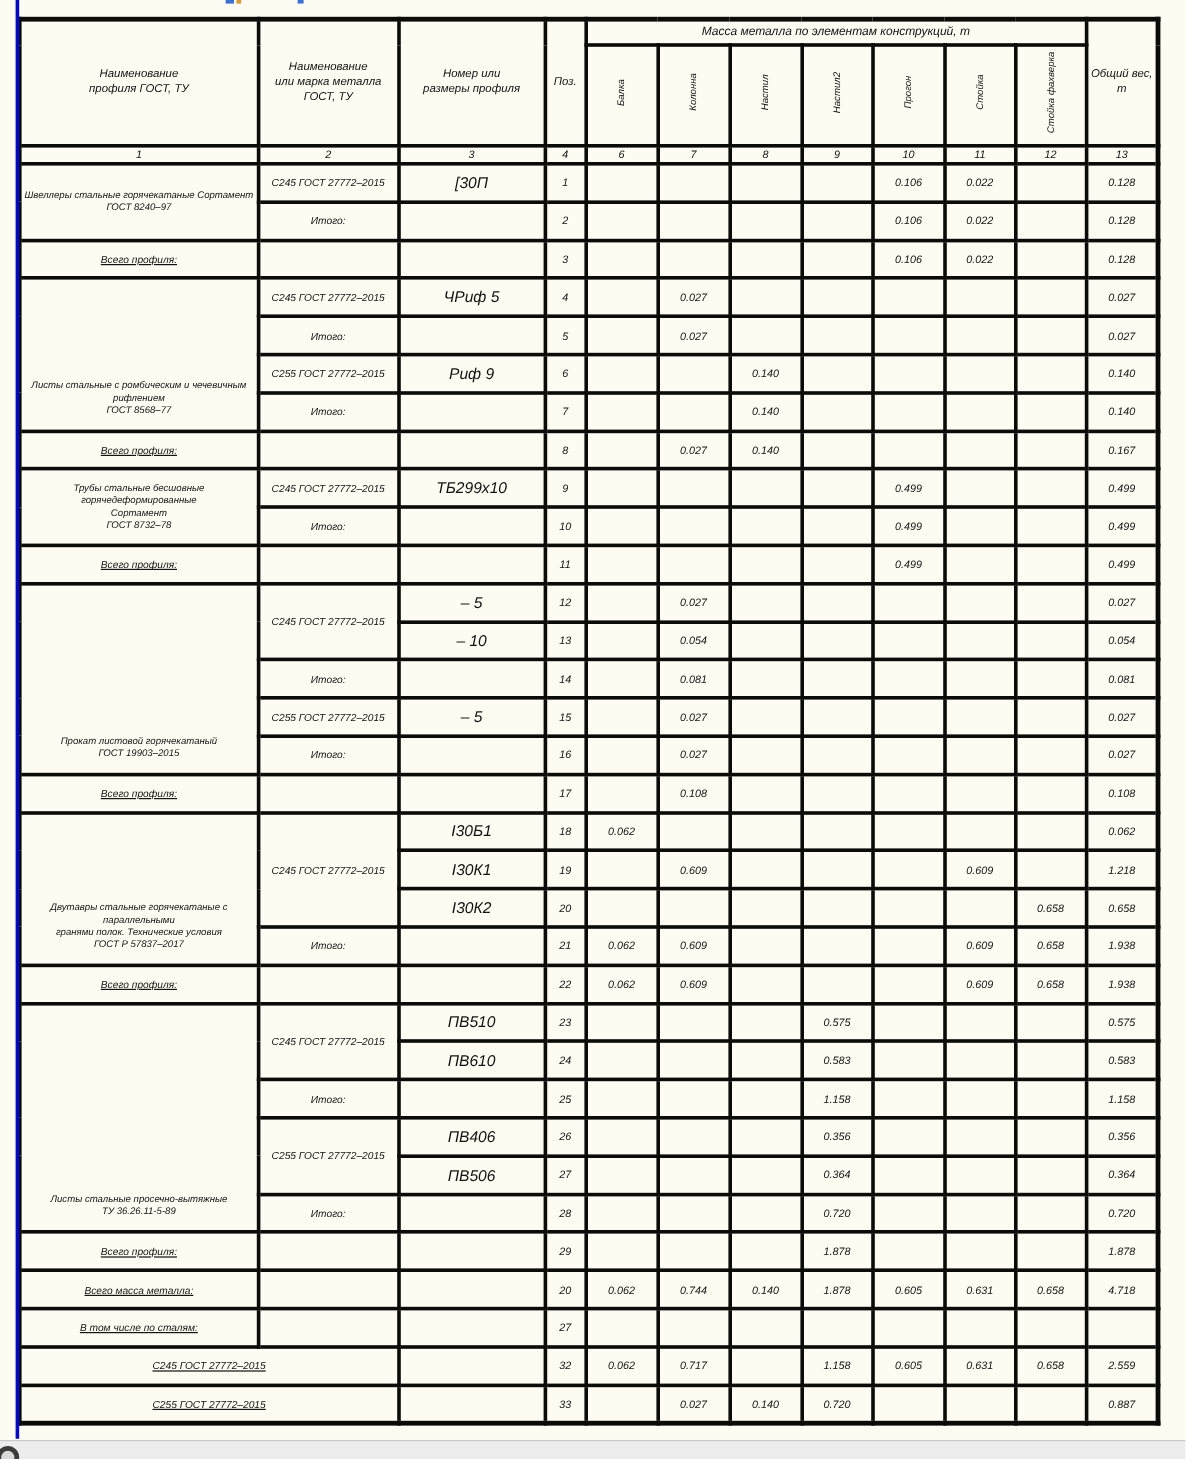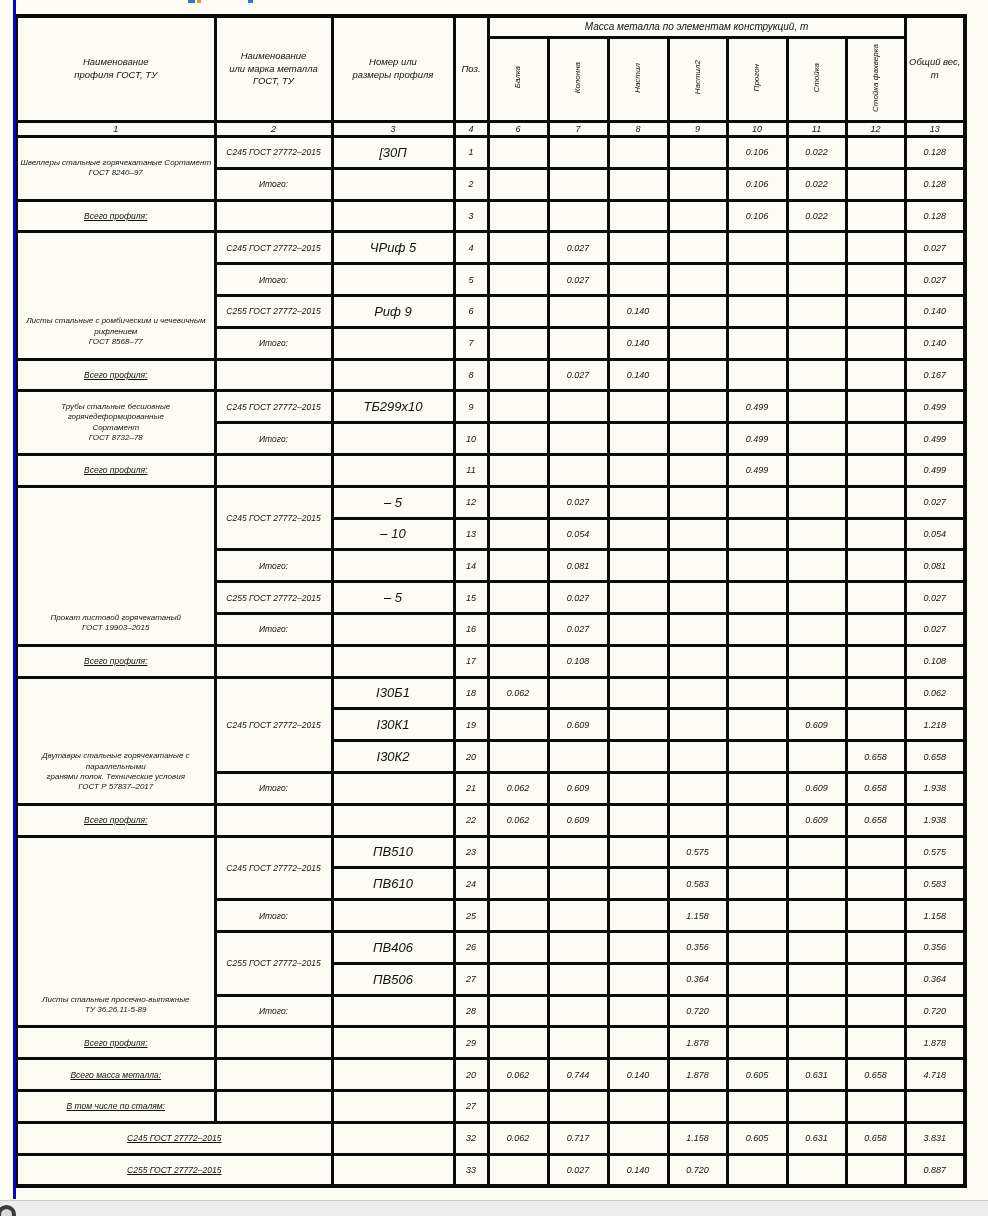--- a/index.html
+++ b/index.html
@@ -546,21 +546,21 @@
         <td class="cell sum" colspan="2">С245 ГОСТ 27772–2015</td>
         <td class="cell profile"></td>
         <td class="cell pos">32</td>
         <td class="cell val">0.062</td>
         <td class="cell val">0.717</td>
         <td class="cell val"></td>
         <td class="cell val">1.158</td>
         <td class="cell val">0.605</td>
         <td class="cell val">0.631</td>
         <td class="cell val">0.658</td>
-        <td class="cell val">3.831</td>
+        <td class="cell val">2.559</td>
       </tr>
       <tr>
         <td class="cell sum" colspan="2">С255 ГОСТ 27772–2015</td>
         <td class="cell profile"></td>
         <td class="cell pos">33</td>
         <td class="cell val"></td>
         <td class="cell val">0.027</td>
         <td class="cell val">0.140</td>
         <td class="cell val">0.720</td>
         <td class="cell val"></td>

